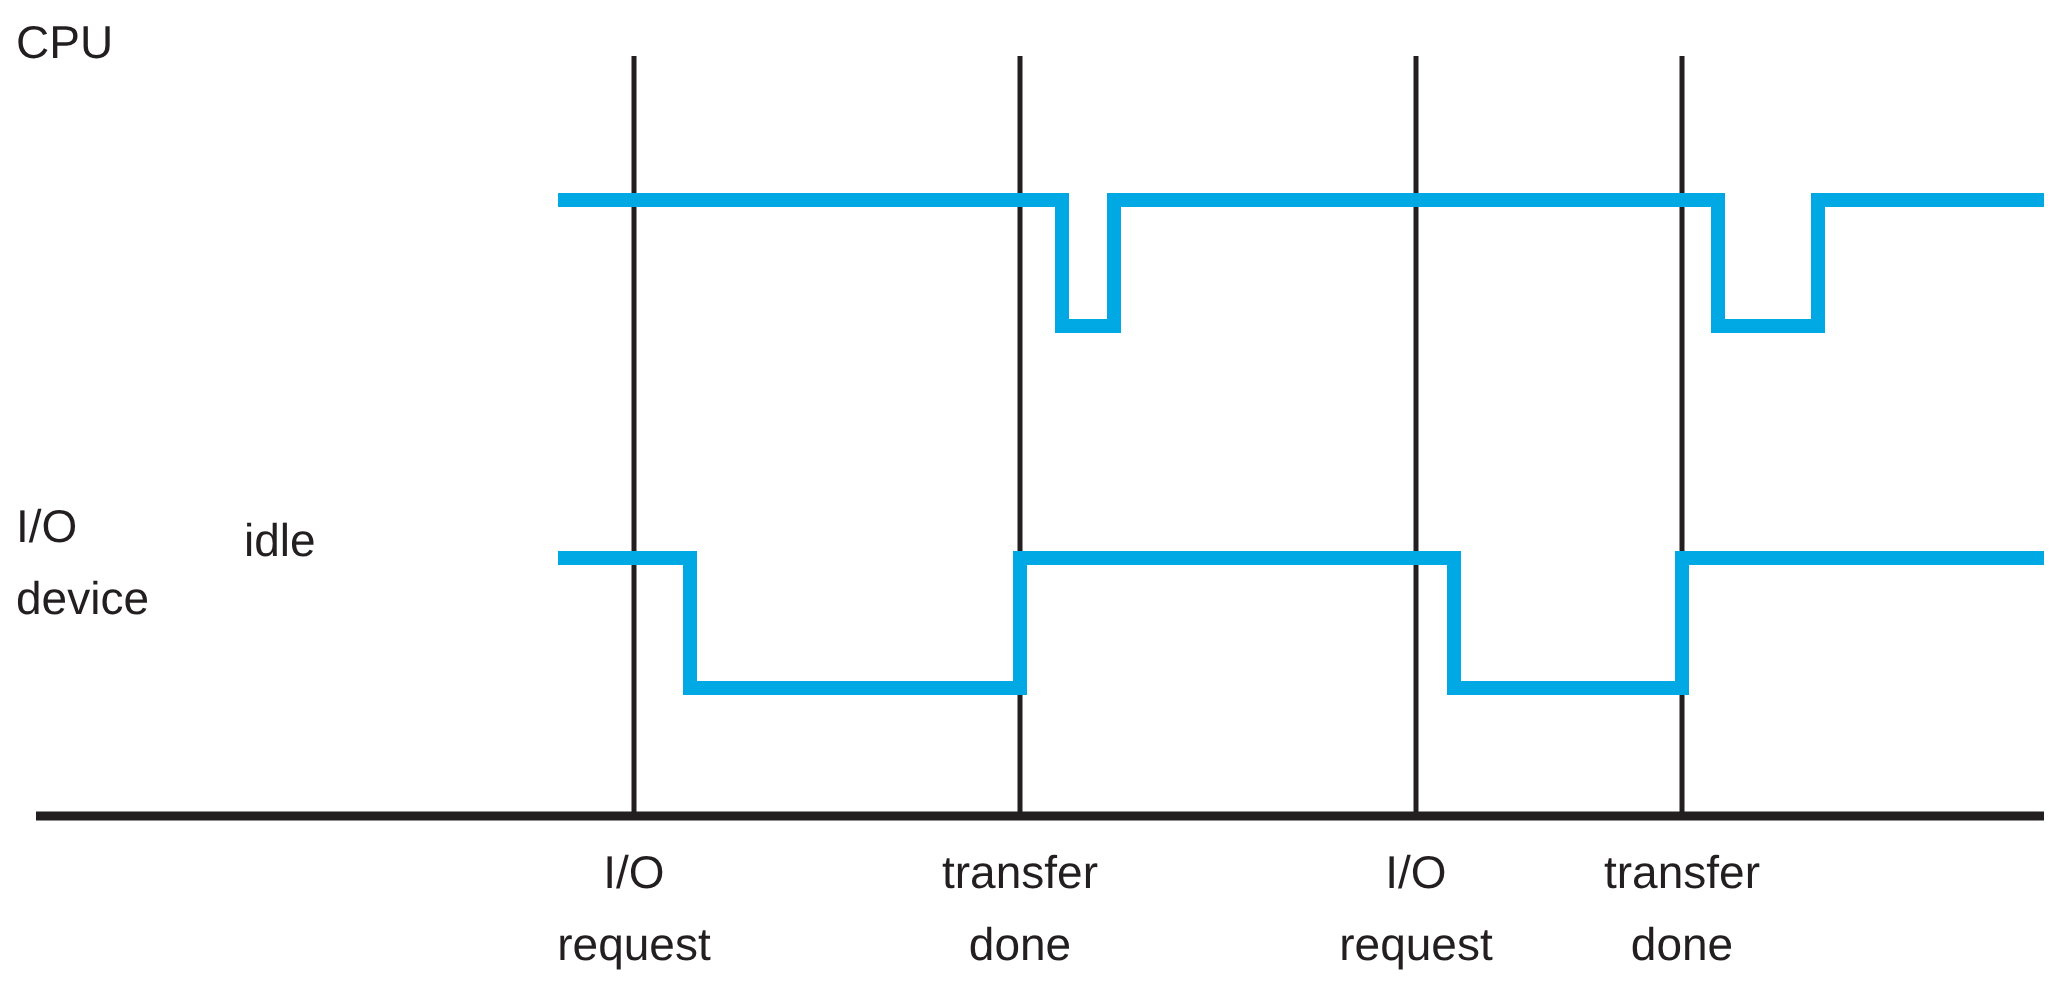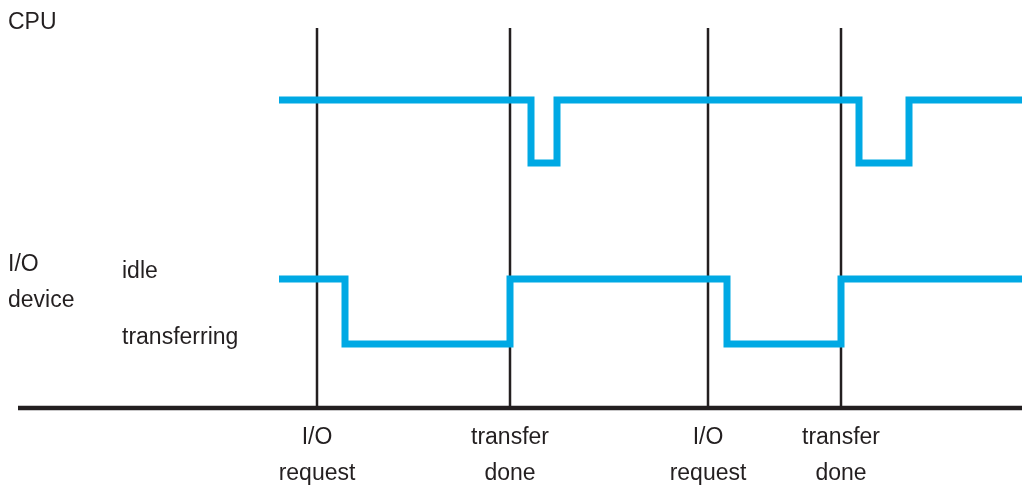--- a/index.html
+++ b/index.html
@@ -44,21 +44,20 @@
 
   <div class="lbl tight" style="left:8px;   top:4px;">CPU</div>
 
 
 
   <div class="lbl" style="left:8px;   top:245px;">I/O
 device</div>
 
   <div class="lbl" style="left:122px; top:252px;">idle</div>
 
-  <div class="lbl" style="left:122px; top:318px;">transferring</div>
 
   <div class="event-label" style="top: 418px; left: 217px;">I/O
 request</div>
 
   <div class="event-label" style="top: 418px; left: 410px;">transfer
 done</div>
 
   <div class="event-label" style="top: 418px; left: 608px;">I/O
 request</div>
 

